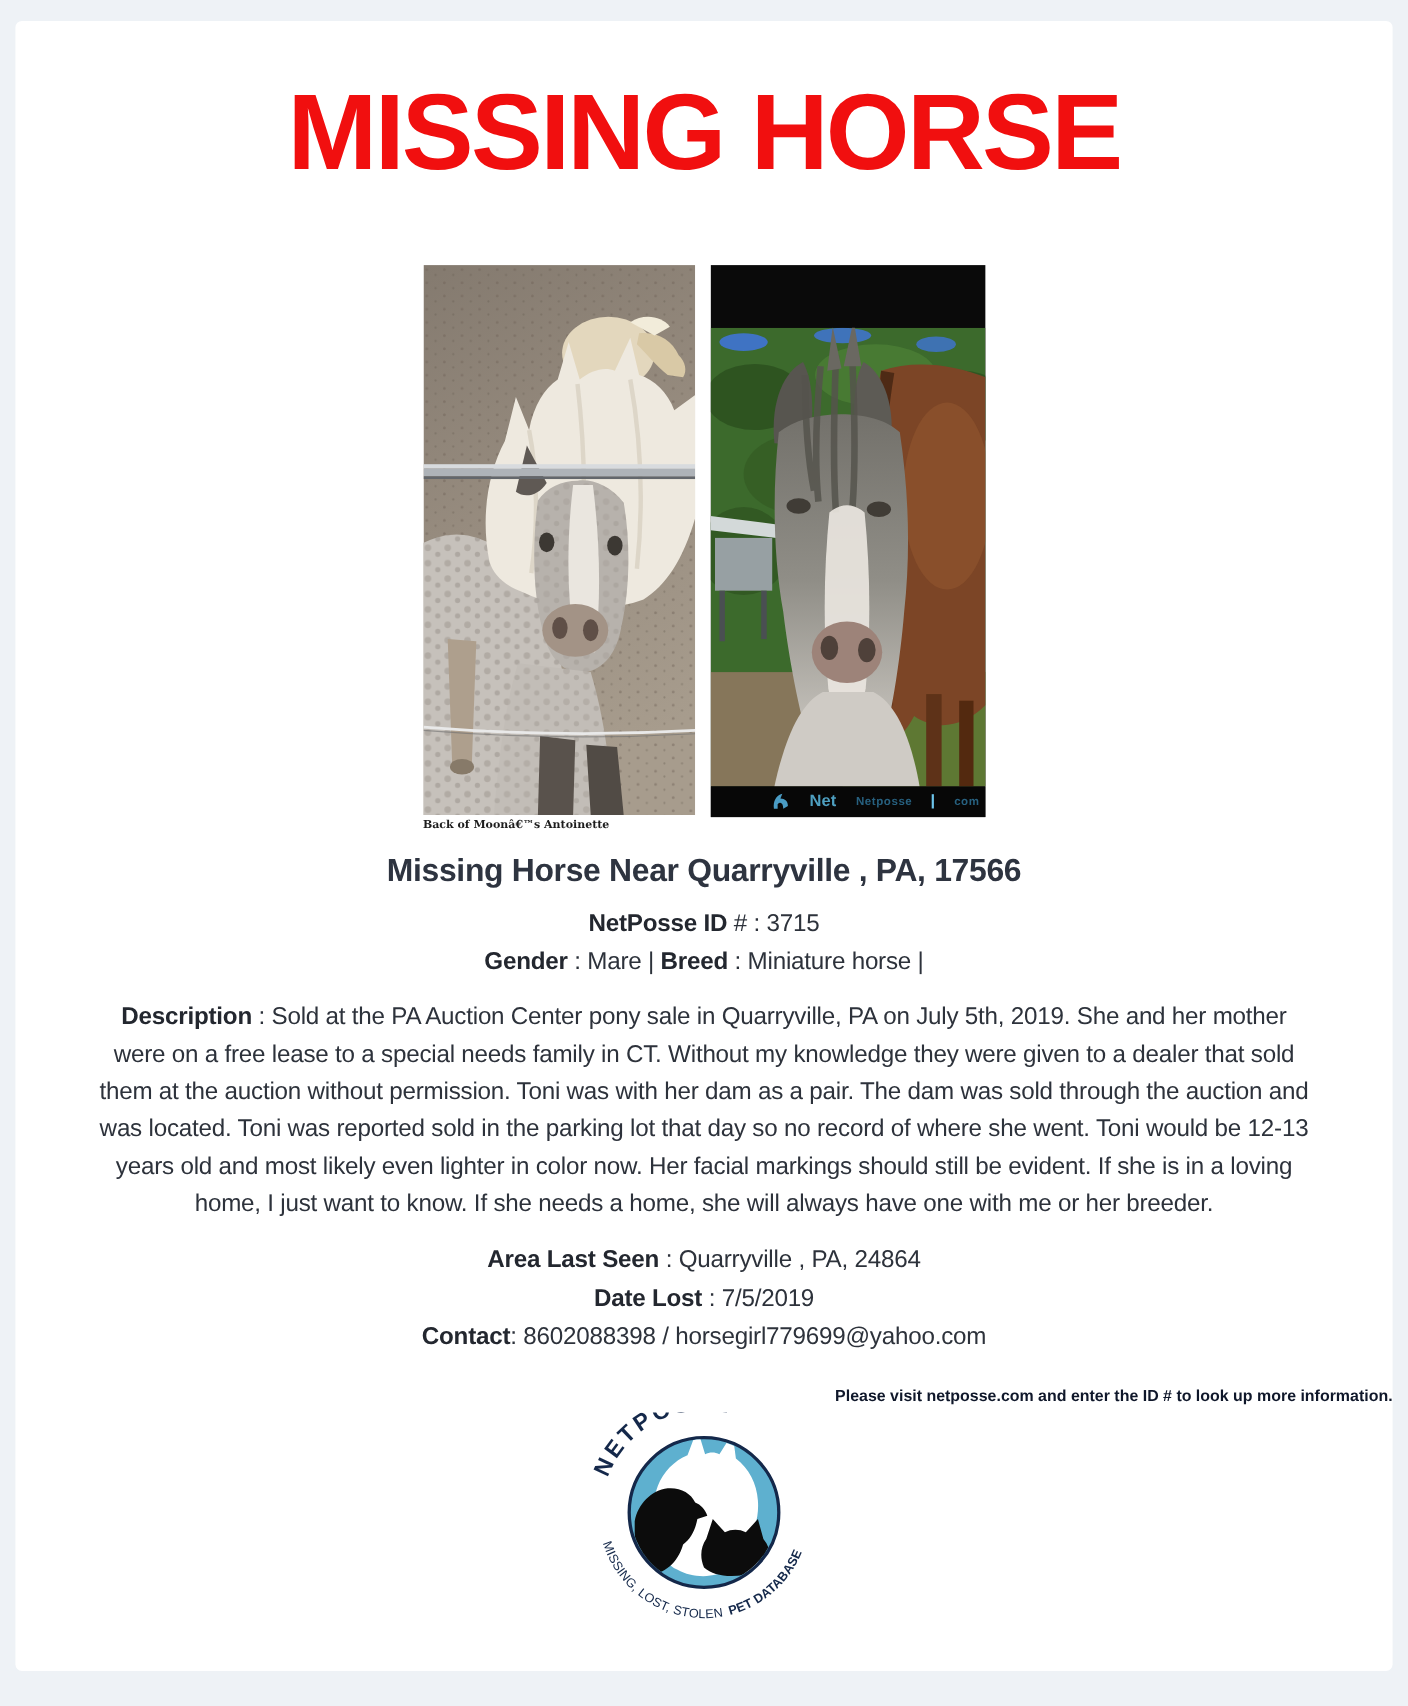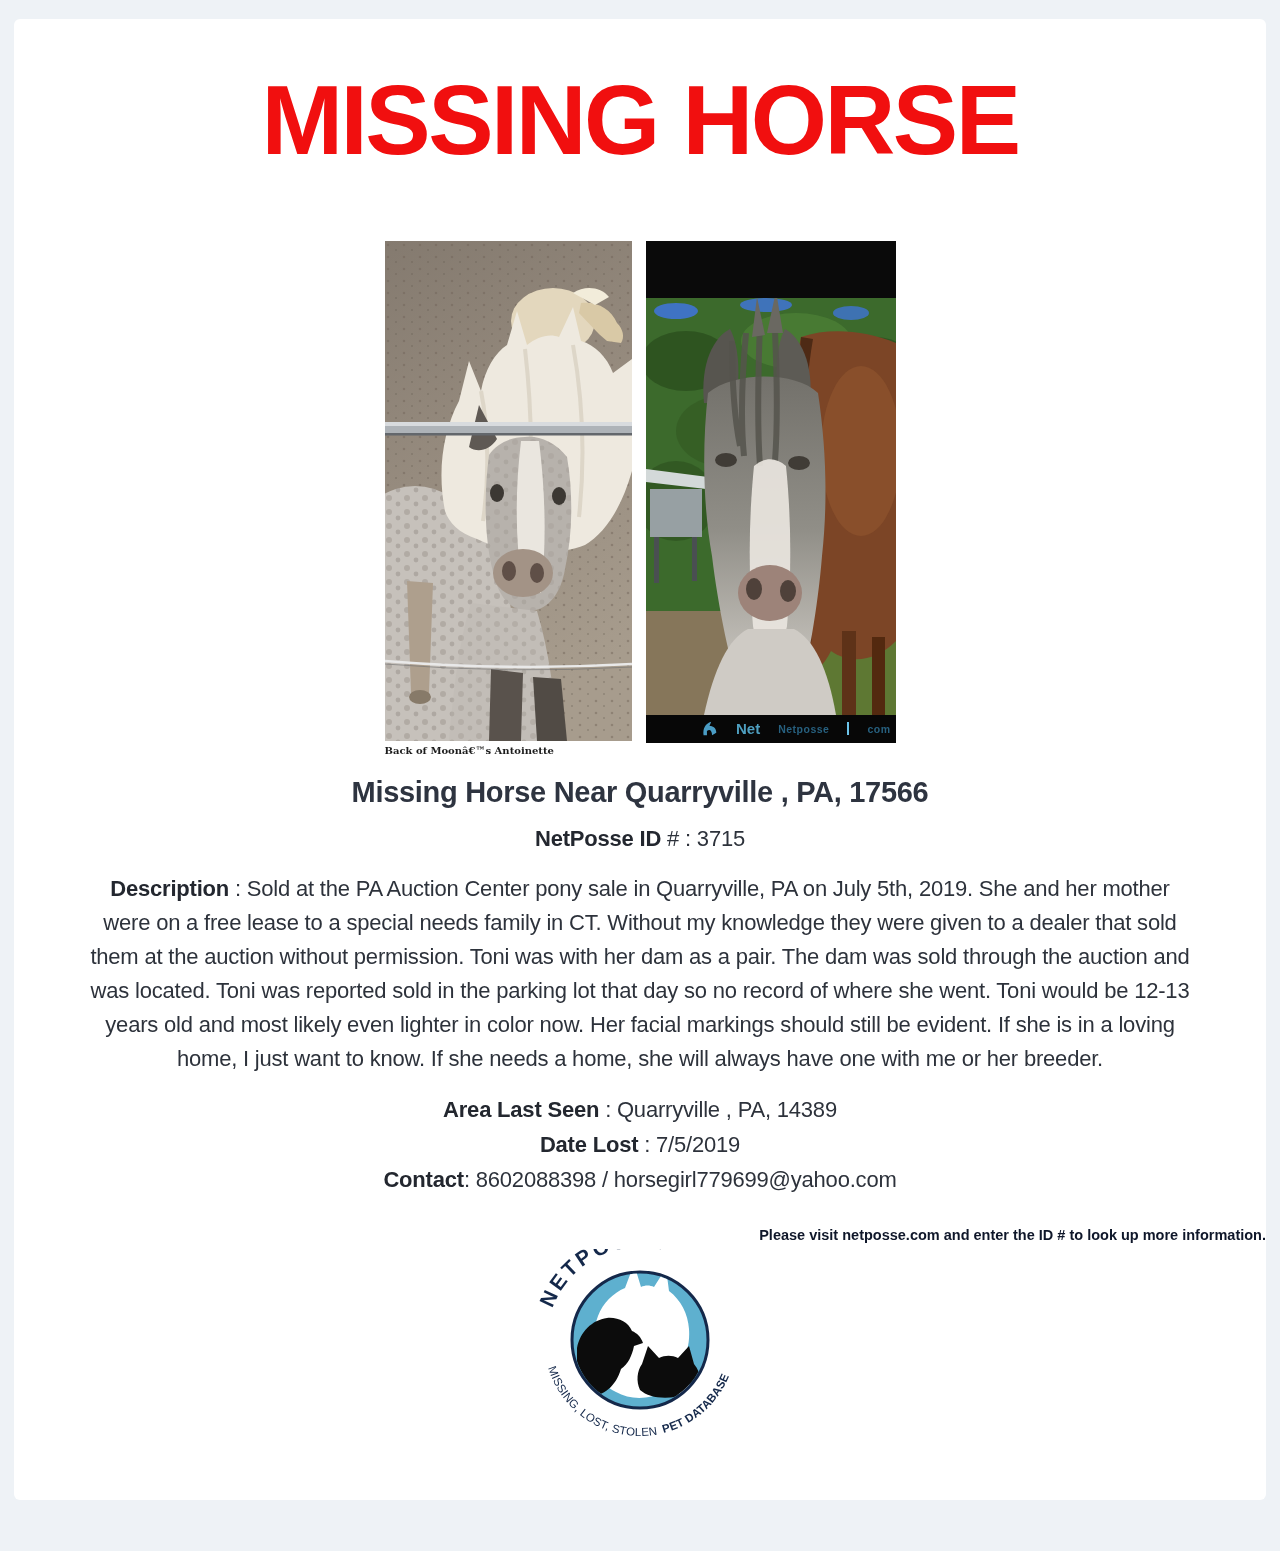--- a/index.html
+++ b/index.html
@@ -170,22 +170,23 @@
         <span class="wm-bar"></span>
         <span class="wm-site">com</span>
       </div>
     </figure>
   </div>
 
   <h2 class="subheading">Missing Horse Near Quarryville , PA, 17566</h2>
 
   <div class="info">
     <p><b>NetPosse ID</b><span> # : 3715</span></p>
+    <p><b>Gender</b><span> : Mare | </span><b>Breed</b><span> : Miniature horse |</span></p>
     <p class="desc"><b>Description</b><span> : Sold at the PA Auction Center pony sale in Quarryville, PA on July 5th, 2019. She and her mother were on a free lease to a special needs family in CT. Without my knowledge they were given to a dealer that sold them at the auction without permission. Toni was with her dam as a pair. The dam was sold through the auction and was located. Toni was reported sold in the parking lot that day so no record of where she went. Toni would be 12-13 years old and most likely even lighter in color now. Her facial markings should still be evident. If she is in a loving home, I just want to know. If she needs a home, she will always have one with me or her breeder.</span></p>
-    <p><b>Area Last Seen</b><span> : Quarryville , PA, 14389</span></p>
+    <p><b>Area Last Seen</b><span> : Quarryville , PA, 24864</span></p>
     <p><b>Date Lost</b><span> : 7/5/2019</span></p>
     <p><b>Contact</b><span>: 8602088398 / horsegirl779699@yahoo.com</span></p>
   </div>
 
   <p class="footnote">Please visit netposse.com and enter the ID # to look up more information.</p>
 
   <div class="logo-wrap">
     <svg width="250" height="205" viewBox="-125 -85 250 205" aria-hidden="true">
       <defs>
         <path id="arcTop" d="M -87.39,-25.81 A 93,93 0 0 1 24.07,-83.83" fill="none"></path>

